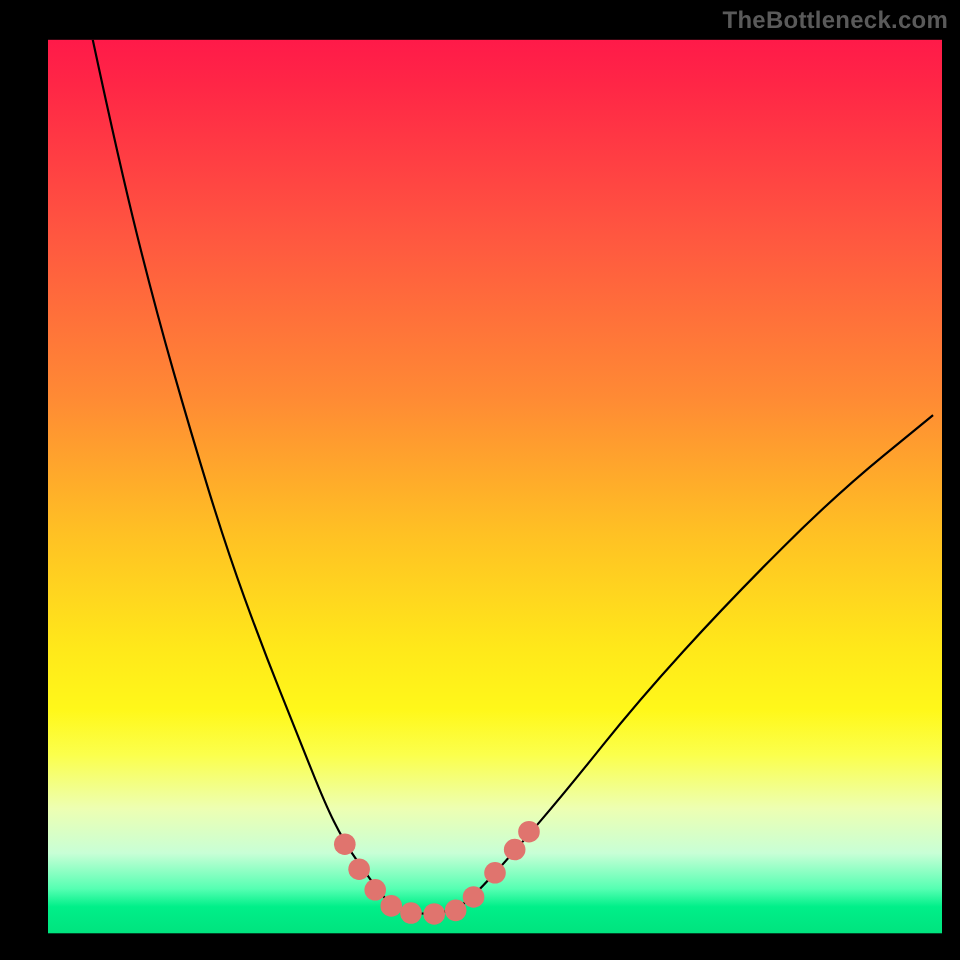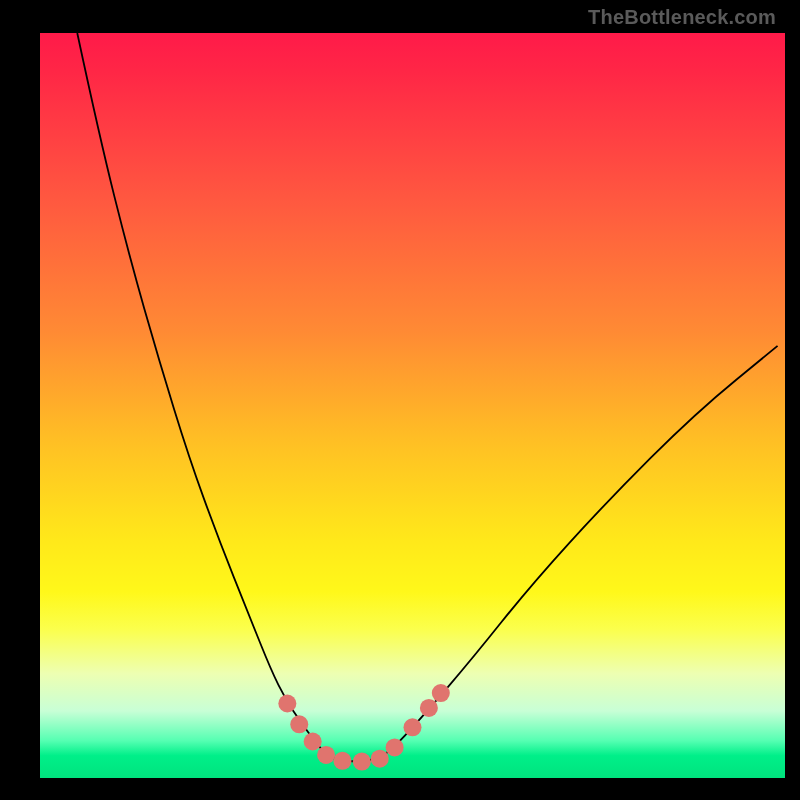--- a/index.html
+++ b/index.html
@@ -42,21 +42,21 @@
       #edffb2 86%,
       #c8ffd6 91%,
       #55ffb2 95%,
       #00ef89 97%,
       #00e37e 100%
     );
   }
   .watermark {
     position: absolute;
     top: 6px;
-    right: 24px;
+    right: 10px;
     color: #5a5a5a;
     font-size: 20px;
     font-weight: 600;
     letter-spacing: 0.2px;
     user-select: none;
   }
   svg.overlay {
     position: absolute;
     left: 0; top: 0;
     width: 745px;

